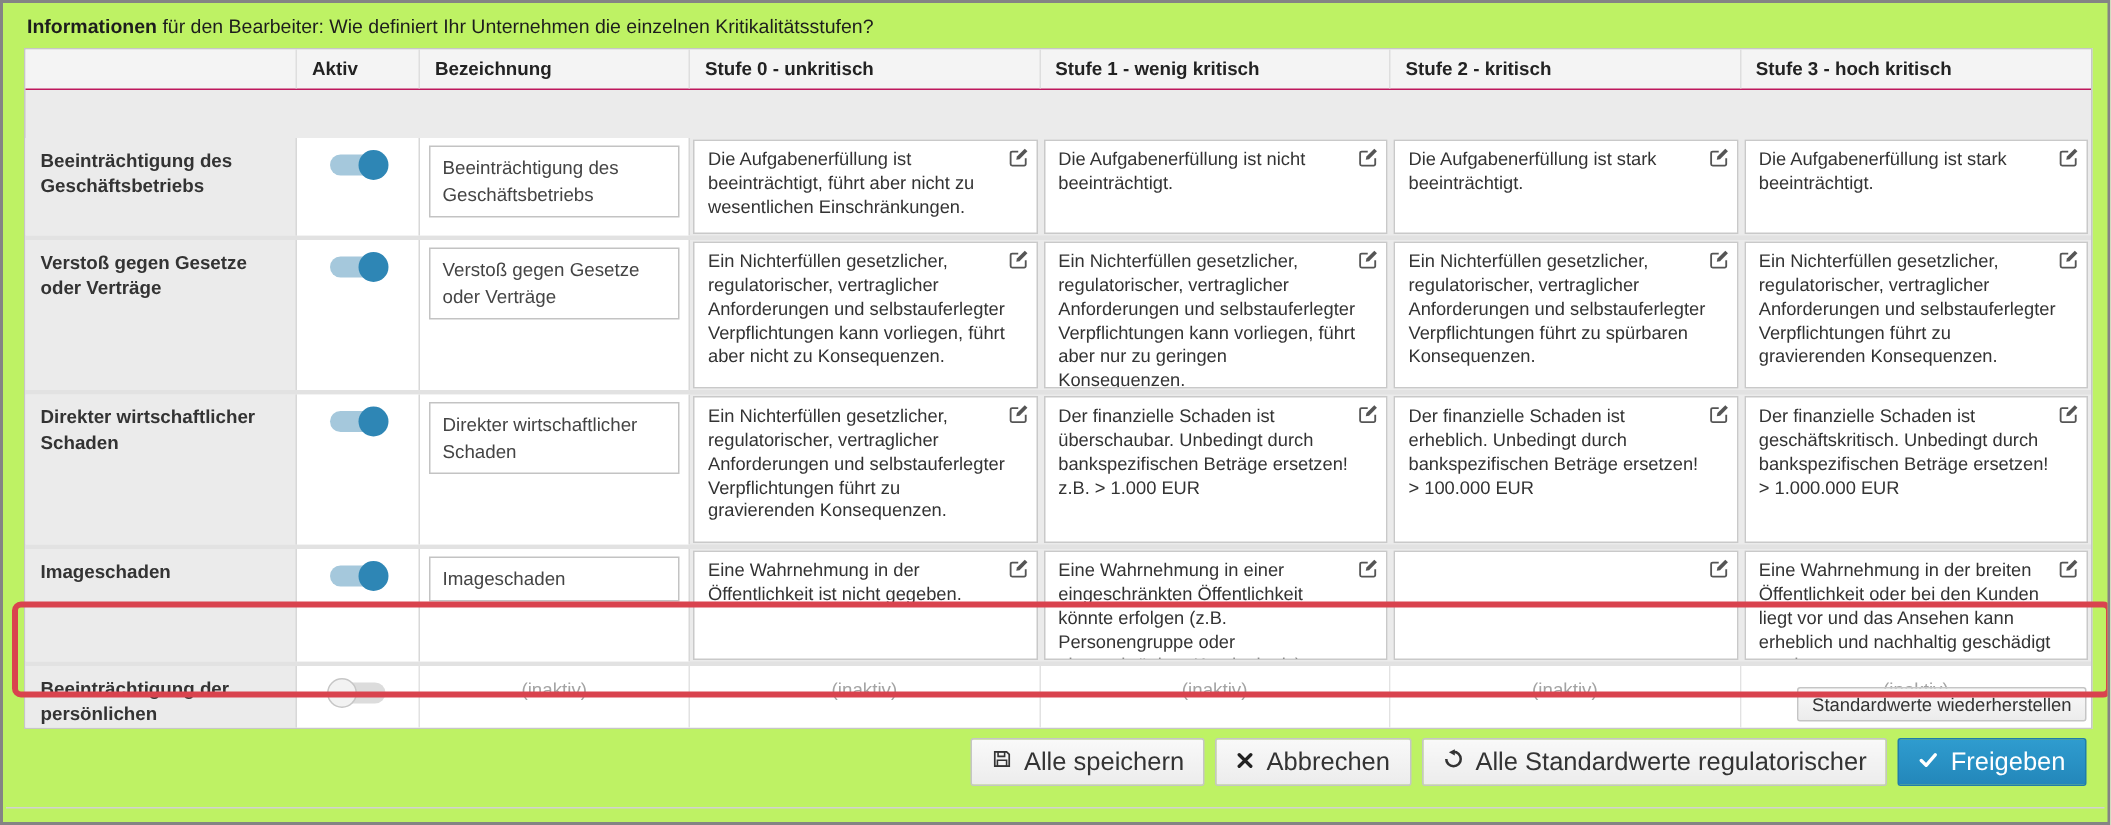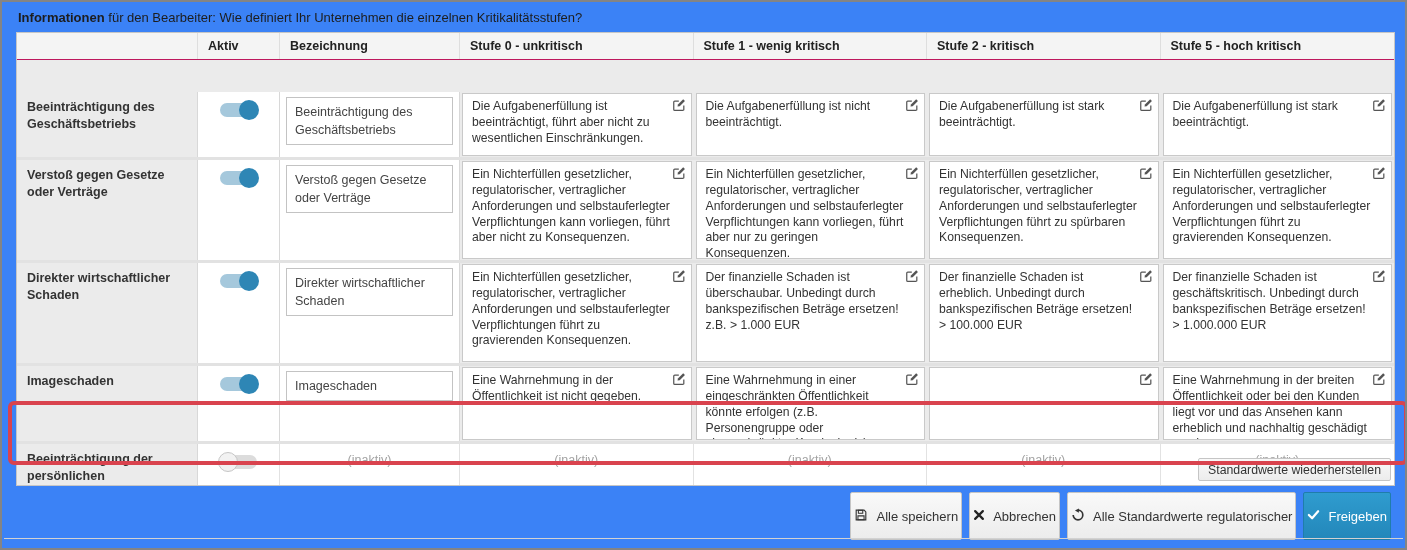--- a/index.html
+++ b/index.html
@@ -1,18 +1,18 @@
 <!DOCTYPE html>
 <html><head>
 <meta charset="utf-8">
 <style>
   html,body { margin:0; padding:0; background:#fff; }
   .screen {
     position:relative; width:1407px; height:550px; box-sizing:border-box;
-    border:2px solid #848484; background:#3b82f6; overflow:hidden;
+    border:2px solid #848484; background:#bef264; overflow:hidden;
     font-family:"Liberation Sans", sans-serif; color:#333;
     --accent-blue:#2b94c7; --toggle-on:#2e86b5; --highlight-red:#d9434e;
   }
   .info { position:absolute; top:8px; left:16px; font-size:13px; color:#1d1d1d; }
   .info b { font-weight:bold; }
 
   .tbl { position:absolute; top:30px; left:14px; width:1379px; box-sizing:border-box;
          border:1px solid #c6c6c6; background:#ebebeb; }
   .grid { display:grid; grid-template-columns:181px 82px 180px 1fr 1fr 1fr 1fr; box-sizing:border-box; }
 
@@ -50,21 +50,21 @@
   .toggle.on { background:#a5c8dc; }
   .toggle.on .knob { right:-2px; background:var(--toggle-on); }
   .toggle.off { background:#dcdcdc; }
   .toggle.off .knob { left:-2px; background:#f2f2f2; border:1px solid #c6c6c6; }
 
   .highlight { position:absolute; left:6px; top:399px; width:1392px; height:56px;
                border:4px solid var(--highlight-red); border-radius:6px; pointer-events:none; z-index:5; }
 
   .btn { display:inline-flex; align-items:center; gap:8px; box-sizing:border-box;
          background:linear-gradient(#f9f9f9,#ececec); border:1px solid #c5c5c5; border-radius:2px;
-         color:#333; font-size:13px; padding:0 3px; height:48px; cursor:pointer;
+         color:#333; font-size:17px; padding:0 13px; height:32px; cursor:pointer;
          font-family:inherit; white-space:nowrap; }
   .btn.small { height:23px; font-size:12.3px; padding:0 9px; }
   .btn.primary { background:linear-gradient(#2f9ccf,#2387ba); border-color:#1f7dab; color:#fff; }
   .std-row { position:absolute; top:456px; right:14px; }
   .action-row { position:absolute; top:490px; right:14px; display:flex; gap:7px; }
   .footer-line { position:absolute; left:2px; right:2px; bottom:9px; border-top:1px solid #d2d2d2; }
 </style>
 </head>
 <body>
 
@@ -76,21 +76,21 @@
 
   <div class="tbl">
 
     <div class="grid hrow">
       <div class="hcell"></div>
       <div class="hcell">Aktiv</div>
       <div class="hcell">Bezeichnung</div>
       <div class="hcell">Stufe 0 - unkritisch</div>
       <div class="hcell">Stufe 1 - wenig kritisch</div>
       <div class="hcell">Stufe 2 - kritisch</div>
-      <div class="hcell">Stufe 5 - hoch kritisch</div>
+      <div class="hcell">Stufe 3 - hoch kritisch</div>
     </div>
 
     <div class="grid row r1">
       <div class="cell label">Beeinträchtigung des Geschäftsbetriebs</div>
       <div class="cell aktiv">
         <div class="toggle on">
             <span class="knob"></span>
           </div>
       </div>
       <div class="cell bez">

